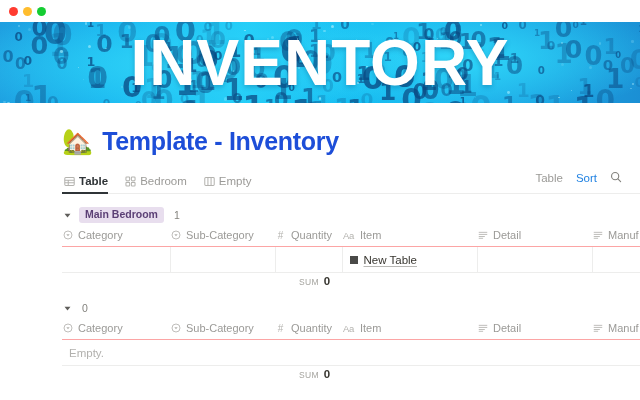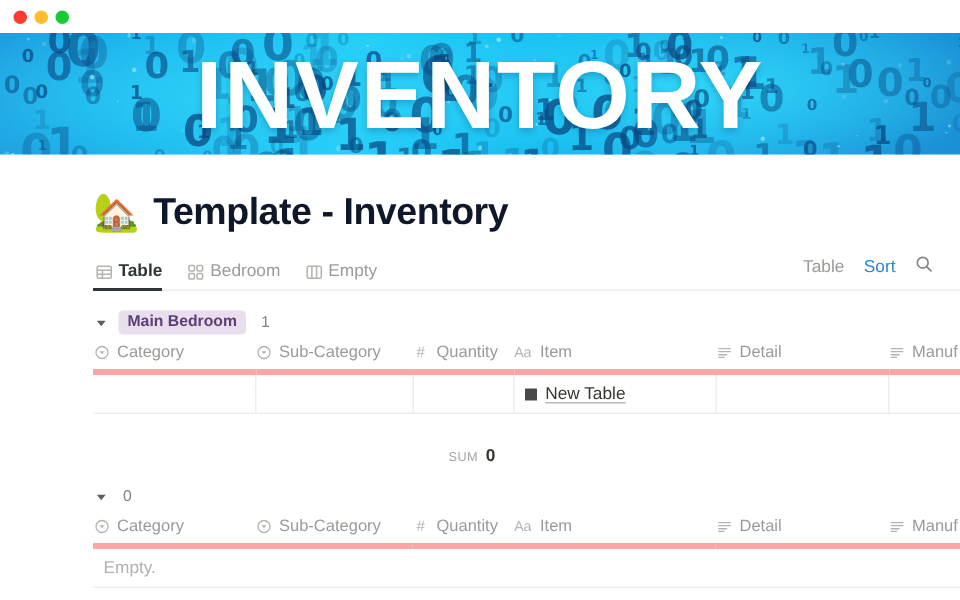--- a/index.html
+++ b/index.html
@@ -86,21 +86,21 @@
   }
   .page-emoji {
     font-size: 25px;
     line-height: 1;
     margin-right: 9px;
     font-family: "DejaVu Sans", sans-serif;
   }
   .page-title {
     font-size: 25px;
     font-weight: 700;
-    color: #0f172a;
+    color: #1d4ed8;
     letter-spacing: -0.3px;
   }
 
   
   .viewbar {
     display: flex;
     align-items: flex-end;
     margin-top: 13px;
     border-bottom: 1px solid #ededec;
     padding-right: 18px;
@@ -190,21 +190,21 @@
   .tbl col.c-item   { width: 135px; }
   .tbl col.c-detail { width: 115px; }
   .tbl col.c-manuf  { width: 120px; }
 
   .tbl th {
     text-align: left;
     font-weight: 400;
     font-size: 11px;
     color: #9b9a97;
     padding: 0 0 5px 0;
-    border-bottom: 4px solid #fca5a5;
+    border-bottom: 1px solid #fca5a5;
     white-space: nowrap;
     overflow: hidden;
   }
   .th-inner { display: flex; align-items: center; gap: 5px; }
   .th-icon {
     display: inline-flex;
     align-items: center;
     justify-content: center;
     color: #b4b3af;
     font-size: 10px;
@@ -245,21 +245,21 @@
   .empty-row td {
     color: #b2b1ae;
     border-right: none;
     font-size: 11.5px;
   }
 
   .sum-row {
     display: flex;
     justify-content: flex-start;
     padding-left: 237px;
-    margin-top: 22px;
+    margin-top: 2px;
     align-items: baseline;
     gap: 5px;
   }
   .sum-label {
     font-size: 8.5px;
     color: #a5a49f;
     letter-spacing: 0.3px;
     text-transform: uppercase;
   }
   .sum-value {

